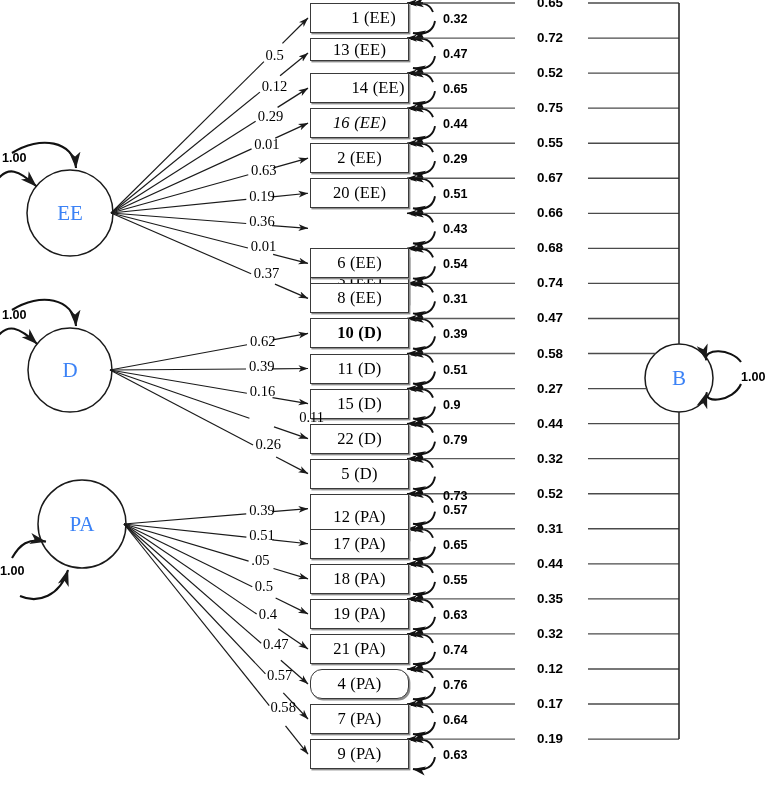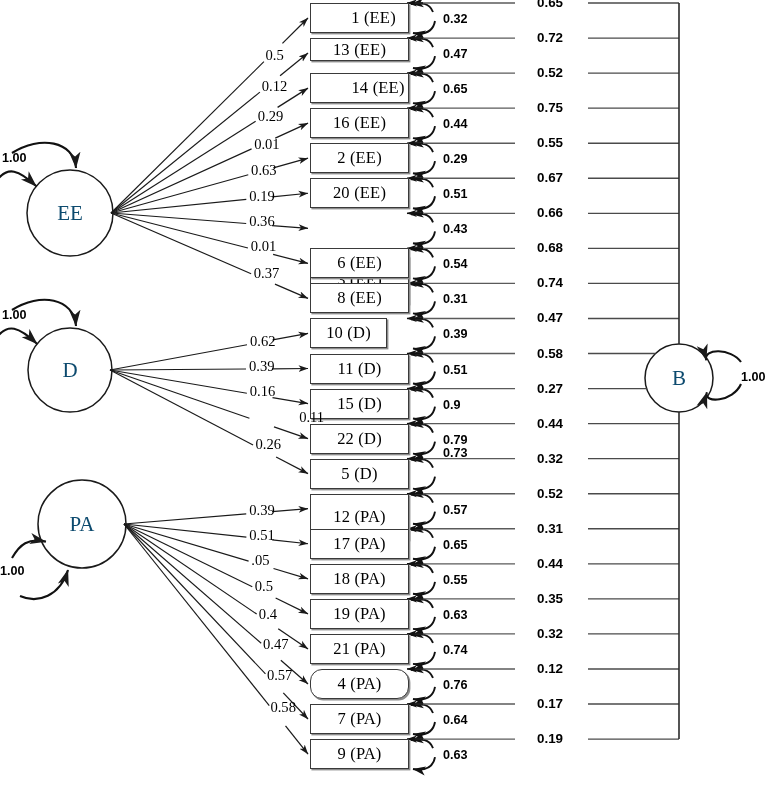--- a/index.html
+++ b/index.html
@@ -8,21 +8,21 @@
   #stage{position:relative;width:767px;height:793px;background:#fff;}
   #svgroot{position:absolute;left:0;top:0;width:767px;height:793px;}
   .ind-box{
     position:absolute;box-sizing:border-box;
     border:1.6px solid #3a3a3a;background:#fff;
     display:flex;align-items:center;justify-content:center;
     font-size:16.5px;color:#000;letter-spacing:.2px;
     box-shadow:1.4px 1.4px 0 0 #8c8c8c;
   }
   .lat-label{
-    position:absolute;font-size:21px;color:#0c4a6e;
+    position:absolute;font-size:21px;color:#3b82f6;
     display:flex;align-items:center;justify-content:center;
     width:80px;text-align:center;
   }
   .num{
     position:absolute;font-size:14.6px;color:#000;
     font-family:"Liberation Serif",serif;white-space:nowrap;
   }
   .num.var{font-family:"Liberation Sans",sans-serif;font-size:12.6px;font-weight:600;}
   .num.rt{font-family:"Liberation Sans",sans-serif;font-size:13.4px;font-weight:600;}
 </style>
@@ -218,27 +218,27 @@
         <path d="M 20 596 C 38 604 60 596 68 570" fill="none" stroke="#111" stroke-width="2.1" marker-end="url(#ah)"></path>
         <path d="M 741 362 C 731 348 703 348 706.2 360.32" fill="none" stroke="#111" stroke-width="2.1" marker-end="url(#ah)"></path>
         <path d="M 741 384 C 733 402 703 404 706.88 392.28" fill="none" stroke="#111" stroke-width="2.1" marker-end="url(#ah)"></path>
       </g>
   </svg>
 
   <div id="boxes">
       <div class="ind-box" style="left: 310px; top: 3px; width: 99px; height: 30px; padding-left: 28px;">1 (EE)</div>
       <div class="ind-box" style="left: 310px; top: 38.05px; width: 99px; height: 23px;">13 (EE)</div>
       <div class="ind-box" style="left: 310px; top: 73.1px; width: 99px; height: 30px; padding-left: 37px;">14 (EE)</div>
-      <div class="ind-box" style="left: 310px; top: 108.15px; width: 99px; height: 30px;">16 (EE)</div>
+      <div class="ind-box" style="left: 310px; top: 108.15px; width: 99px; height: 30px; font-style: italic;">16 (EE)</div>
       <div class="ind-box" style="left: 310px; top: 143.2px; width: 99px; height: 30px;">2 (EE)</div>
       <div class="ind-box" style="left: 310px; top: 178.25px; width: 99px; height: 30px;">20 (EE)</div>
       <div class="ind-box" style="left: 310px; top: 213.3px; width: 99px; height: 48px; margin-top: 43px;">3 (EE)</div>
       <div class="ind-box" style="left: 310px; top: 248.35px; width: 99px; height: 30px;">6 (EE)</div>
       <div class="ind-box" style="left: 310px; top: 283.4px; width: 99px; height: 30px;">8 (EE)</div>
-      <div class="ind-box" style="left: 310px; top: 318.45px; width: 77px; height: 30px;">10 (D)</div>
+      <div class="ind-box" style="left: 310px; top: 318.45px; width: 99px; height: 30px; font-weight: bold;">10 (D)</div>
       <div class="ind-box" style="left: 310px; top: 353.5px; width: 99px; height: 30px;">11 (D)</div>
       <div class="ind-box" style="left: 310px; top: 388.55px; width: 99px; height: 30px;">15 (D)</div>
       <div class="ind-box" style="left: 310px; top: 423.6px; width: 99px; height: 30px;">22 (D)</div>
       <div class="ind-box" style="left: 310px; top: 458.65px; width: 99px; height: 30px;">5 (D)</div>
       <div class="ind-box" style="left: 310px; top: 493.7px; width: 99px; height: 46px;">12 (PA)</div>
       <div class="ind-box" style="left: 310px; top: 528.75px; width: 99px; height: 30px;">17 (PA)</div>
       <div class="ind-box" style="left: 310px; top: 563.8px; width: 99px; height: 30px;">18 (PA)</div>
       <div class="ind-box" style="left: 310px; top: 598.85px; width: 99px; height: 30px;">19 (PA)</div>
       <div class="ind-box" style="left: 310px; top: 633.9px; width: 99px; height: 30px;">21 (PA)</div>
       <div class="ind-box" style="left: 310px; top: 668.95px; width: 99px; height: 30px; border-radius: 12px;">4 (PA)</div>
@@ -278,21 +278,21 @@
       <div class="num var" style="left: 443px; top: 117.15px;">0.44</div>
       <div class="num var" style="left: 443px; top: 152.2px;">0.29</div>
       <div class="num var" style="left: 443px; top: 187.25px;">0.51</div>
       <div class="num var" style="left: 443px; top: 222.3px;">0.43</div>
       <div class="num var" style="left: 443px; top: 257.35px;">0.54</div>
       <div class="num var" style="left: 443px; top: 292.4px;">0.31</div>
       <div class="num var" style="left: 443px; top: 327.45px;">0.39</div>
       <div class="num var" style="left: 443px; top: 362.5px;">0.51</div>
       <div class="num var" style="left: 443px; top: 397.55px;">0.9</div>
       <div class="num var" style="left: 443px; top: 432.6px;">0.79</div>
-      <div class="num var" style="left: 443px; top: 446px;">0.73</div>
+      <div class="num var" style="left: 443px; top: 489px;">0.73</div>
       <div class="num var" style="left: 443px; top: 502.7px;">0.57</div>
       <div class="num var" style="left: 443px; top: 537.75px;">0.65</div>
       <div class="num var" style="left: 443px; top: 572.8px;">0.55</div>
       <div class="num var" style="left: 443px; top: 607.85px;">0.63</div>
       <div class="num var" style="left: 443px; top: 642.9px;">0.74</div>
       <div class="num var" style="left: 443px; top: 677.95px;">0.76</div>
       <div class="num var" style="left: 443px; top: 713px;">0.64</div>
       <div class="num var" style="left: 443px; top: 748.05px;">0.63</div>
       <div class="num rt" style="left: 537px; top: -5px;">0.65</div>
       <div class="num rt" style="left: 537px; top: 30.05px;">0.72</div>

